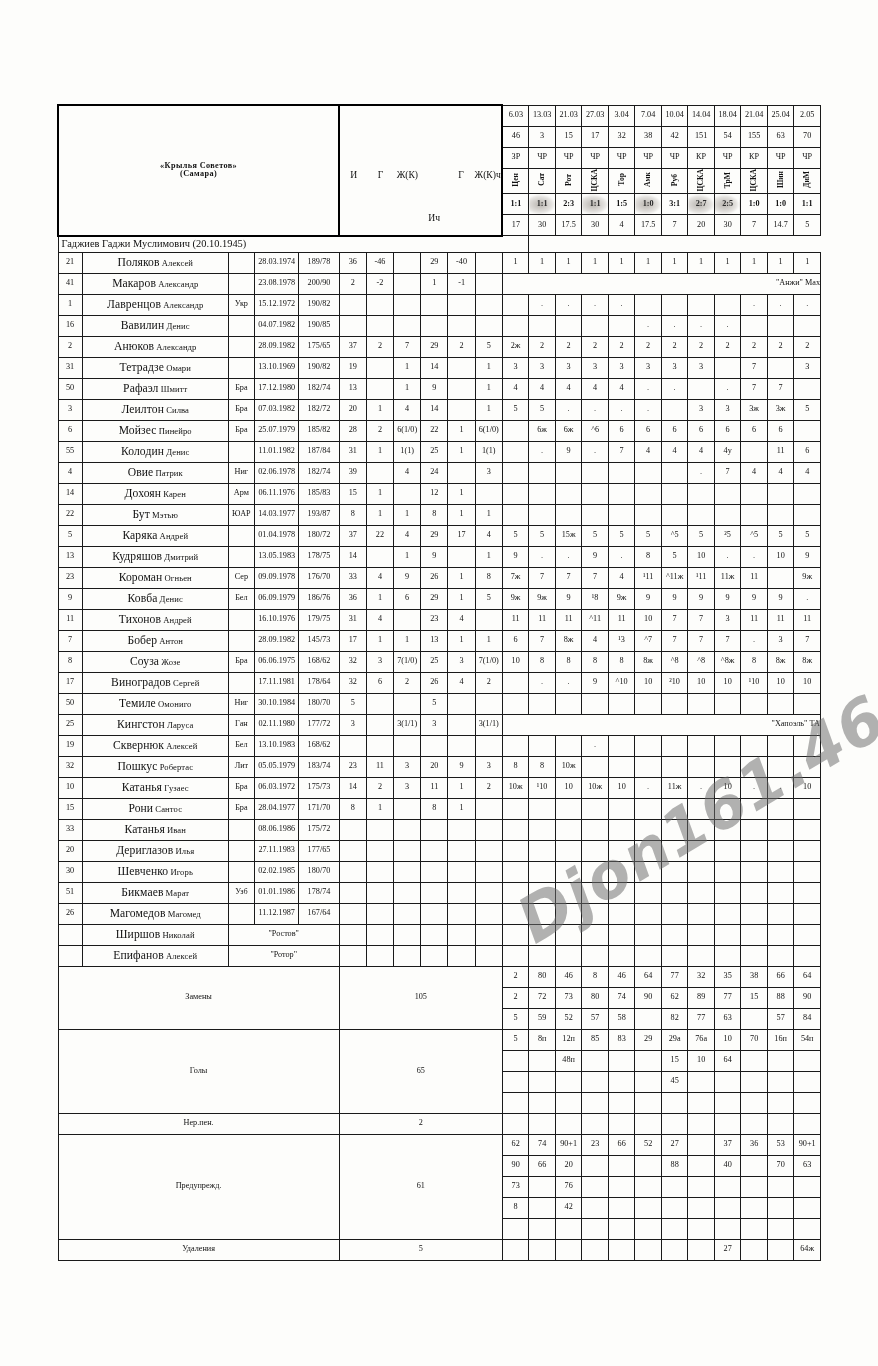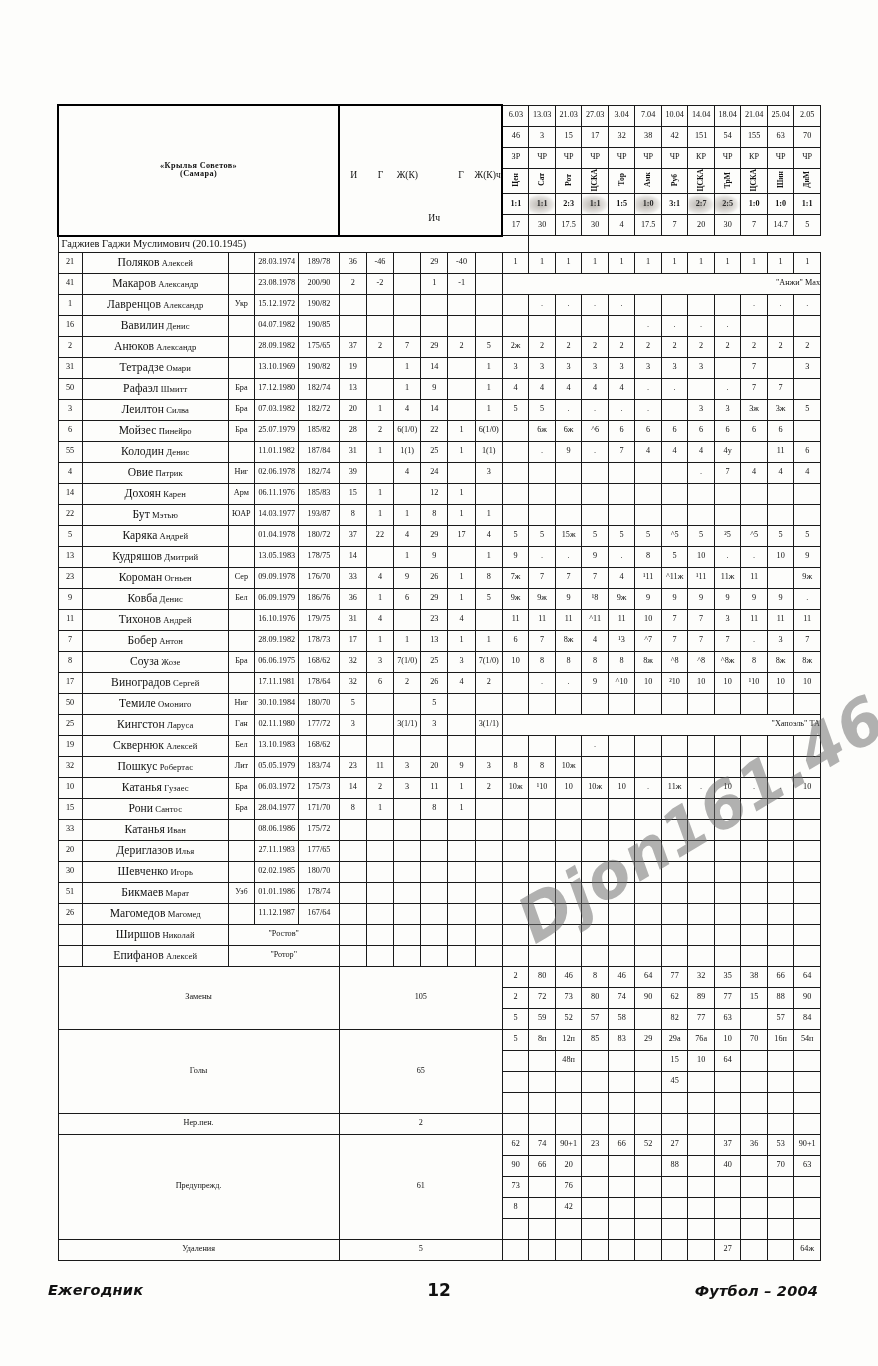--- a/index.html
+++ b/index.html
@@ -734,21 +734,21 @@
           <td>3</td>
           <td>11</td>
           <td>11</td>
           <td>11</td>
         </tr>
         <tr>
           <td class="numcol">7</td>
           <td class="nm"><span class="fam">Бобер</span> <span class="giv">Антон</span></td>
           <td class="tiny"></td>
           <td class="tiny">28.09.1982</td>
-          <td class="tiny">178/73</td>
+          <td class="tiny">145/73</td>
           <td class="numcol">17</td>
           <td class="numcol">1</td>
           <td class="numcol">1</td>
           <td class="numcol">13</td>
           <td class="numcol">1</td>
           <td class="numcol">1</td>
           <td>6</td>
           <td>7</td>
           <td>8ж</td>
           <td>4</td>
@@ -1325,20 +1325,15 @@
           <td class="att"></td>
           <td class="att"></td>
           <td class="att">27</td>
           <td class="att"></td>
           <td class="att"></td>
           <td class="att">64ж</td>
         </tr>
       </tbody>
   </table>
 
-  <div class="footer">
-    <div class="foot-left">Ежегодник</div>
-    <div class="foot-mid">12</div>
-    <div class="foot-right">Футбол – 2004</div>
-  </div>
 
   <div class="wm">Djon161.46</div>
 </div>
 
 </body></html>

